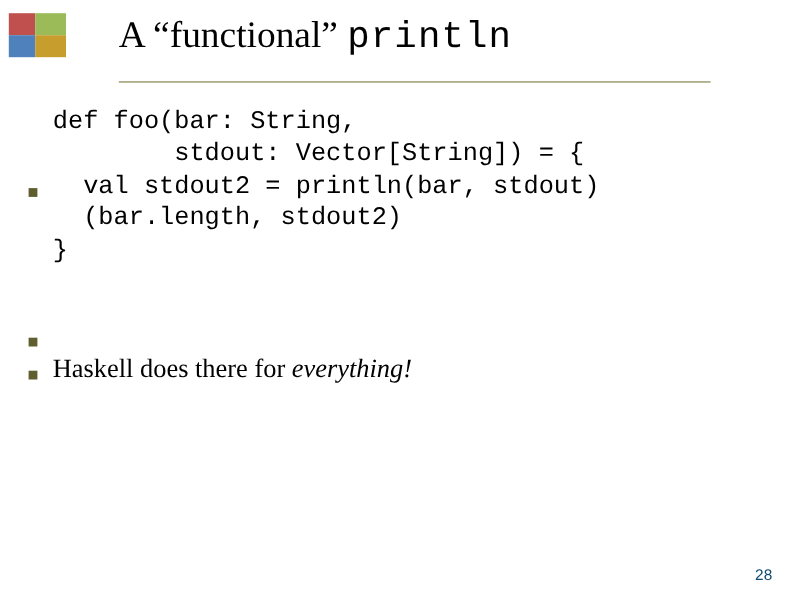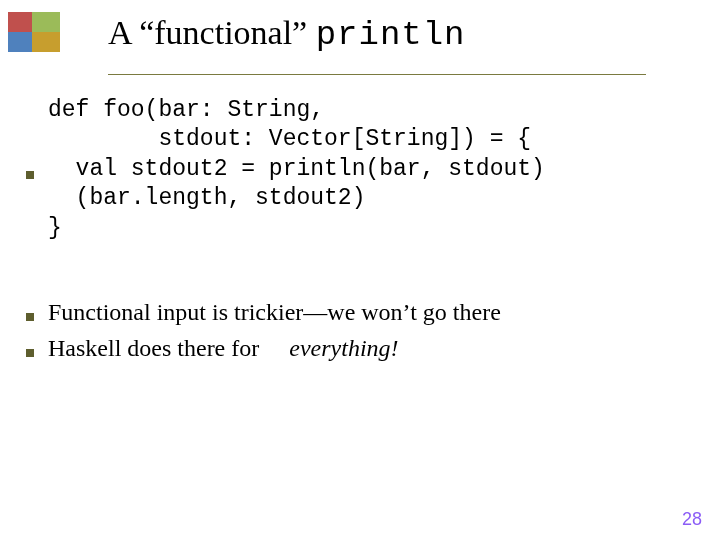--- a/index.html
+++ b/index.html
@@ -64,32 +64,31 @@
   }
   .para {
     font-size: 24px;
     line-height: 1.25;
   }
   .para .mono {
     font-family: Consolas, "Courier New", monospace;
   }
   .para em {
     font-style: italic;
-    margin-left: 24px;
   }
   .gap {
     height: 24px;
   }
   .pagenum {
     position: absolute;
     bottom: 10px;
     right: 18px;
     font-family: Arial, Helvetica, sans-serif;
-    font-size: 18px;
-    color: #8b5cf6;
+    font-size: 14px;
+    color: #0c4a6e;
   }
 </style>
 </head>
 <body>
 
 <div class="logo">
   <div class="sq" style="left:0;top:0;width:24px;height:20px;background:#c0504d"></div>
   <div class="sq" style="left:24px;top:0;width:28px;height:20px;background:#9bbb59"></div>
   <div class="sq" style="left:0;top:20px;width:24px;height:20px;background:#4f81bd"></div>
   <div class="sq" style="left:24px;top:20px;width:28px;height:20px;background:#c79e2e"></div>
@@ -111,21 +110,20 @@
   </div>
 
   <div class="gap"></div>
 
 
   <div class="gap"></div>
 
 
   <div class="bullet-row">
     <div class="bmark"></div>
-    <div class="para">Functional input is trickier—we won’t go there</div>
   </div>
 
   <div class="bullet-row">
     <div class="bmark"></div>
     <div class="para"><span>Haskell does there for </span><em>everything!</em></div>
   </div>
 
 </div>
 
 <div class="pagenum">28</div>

